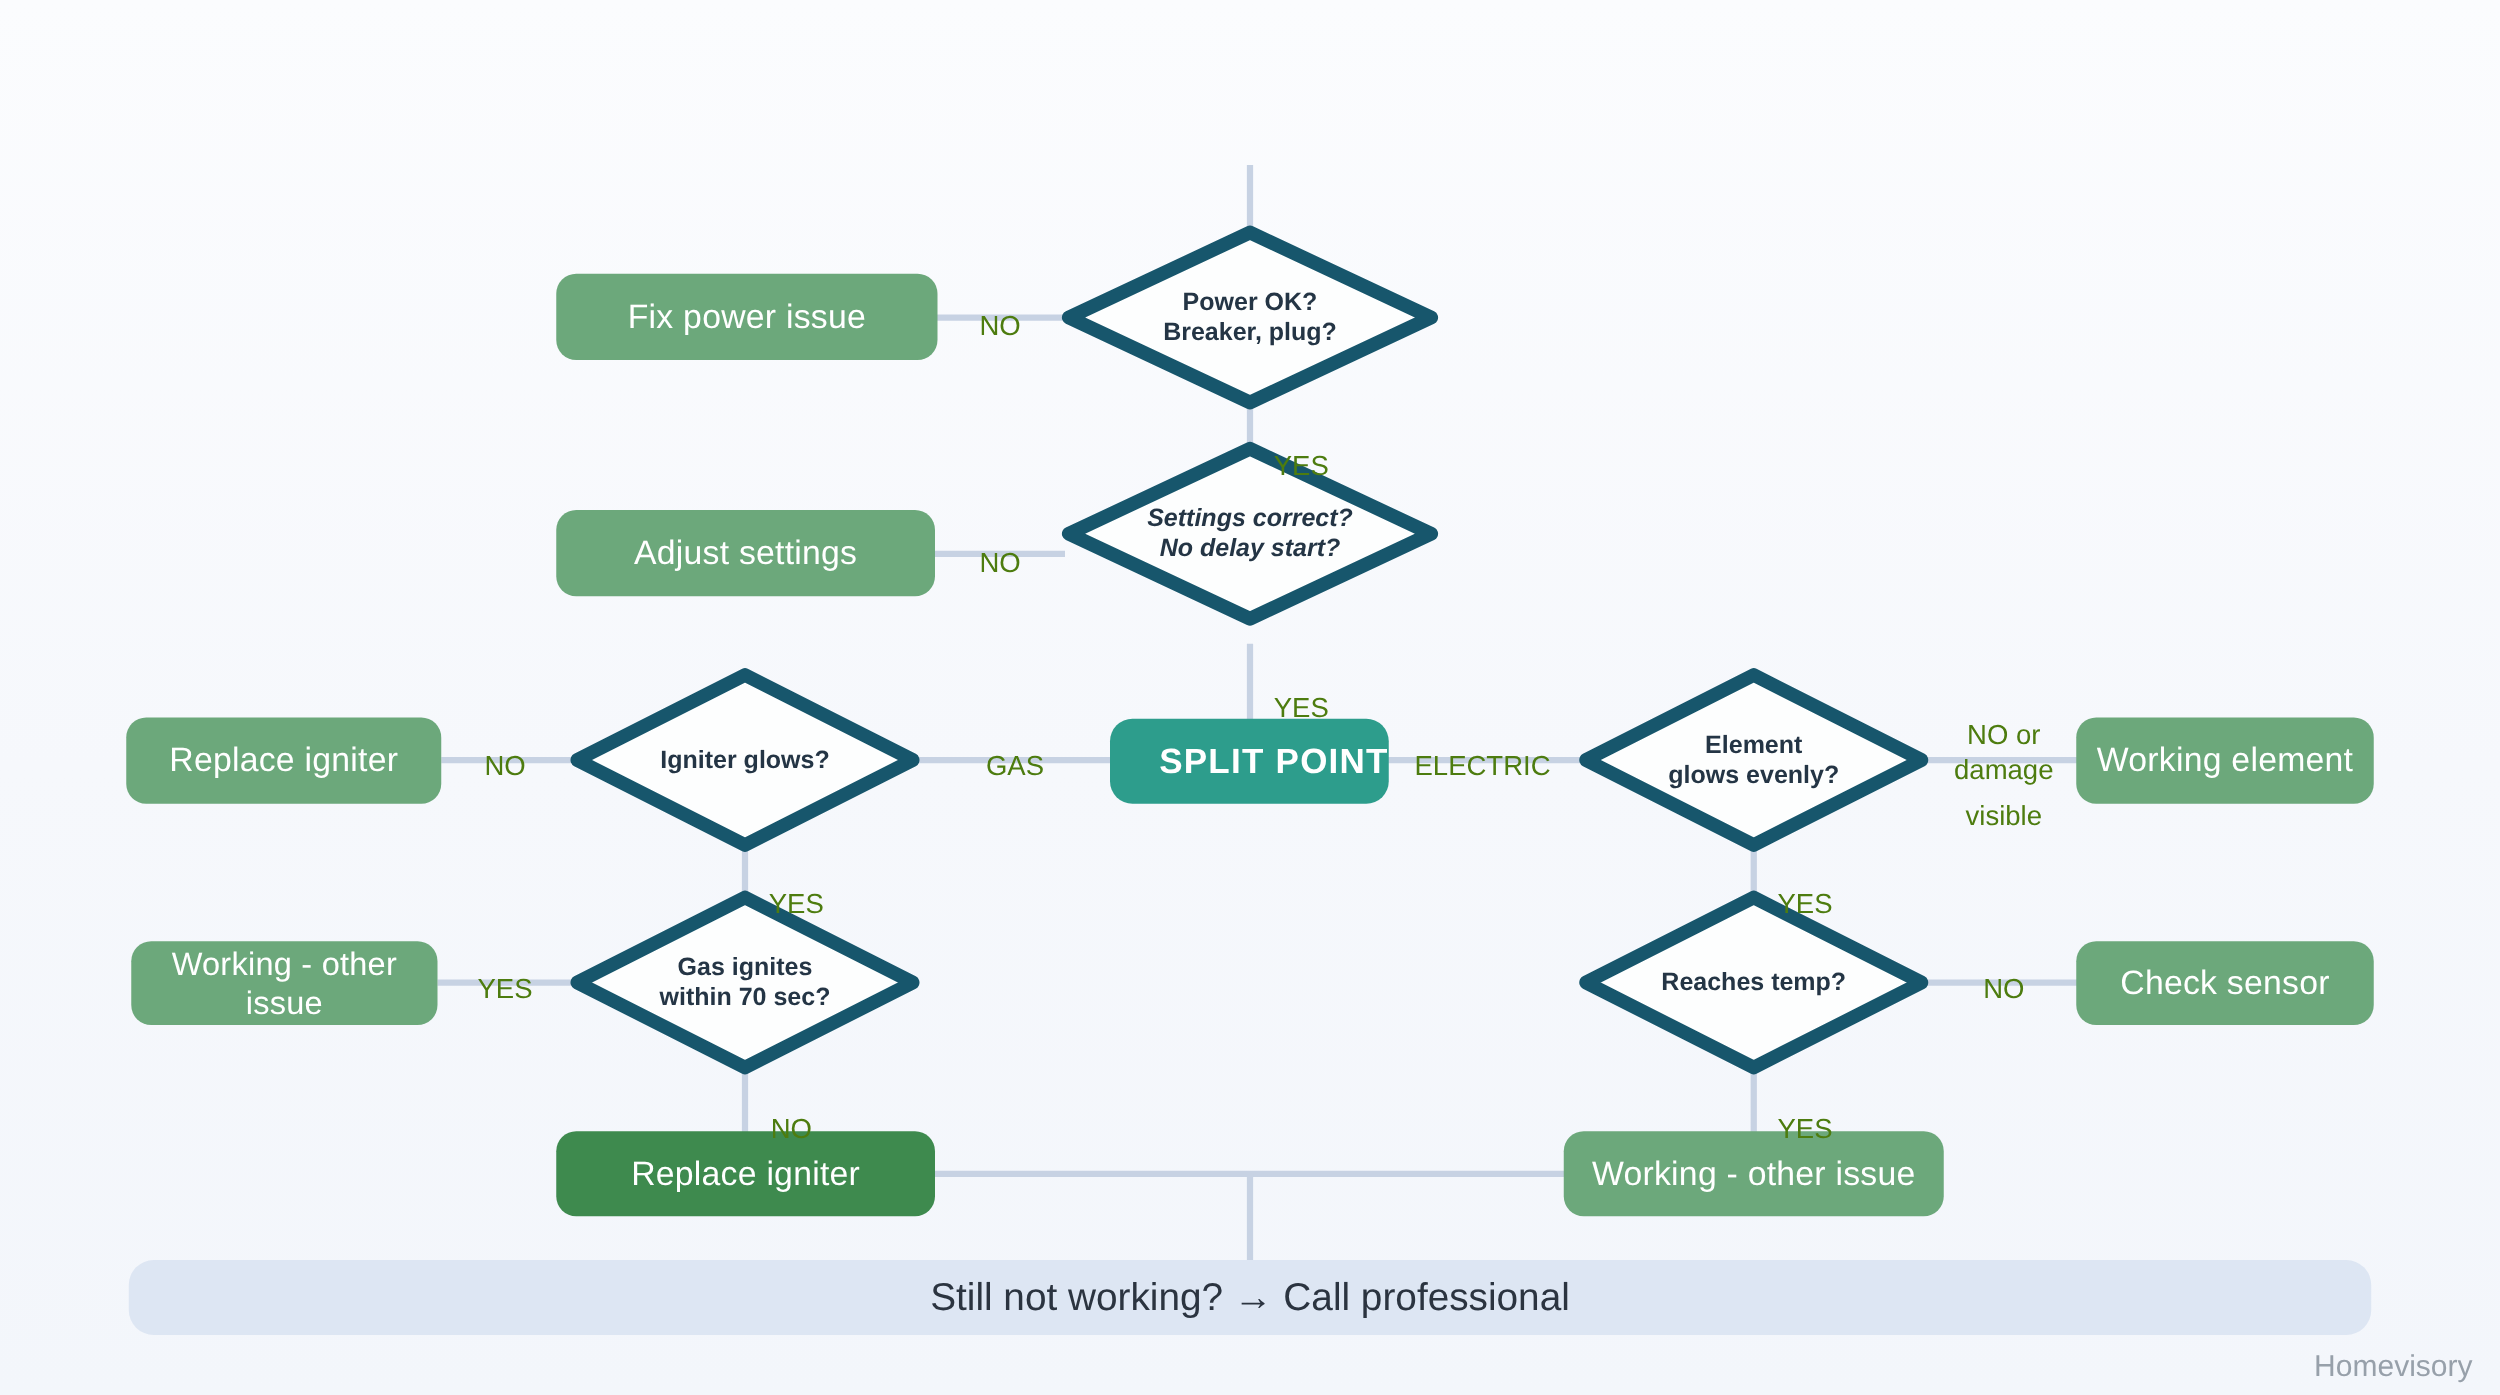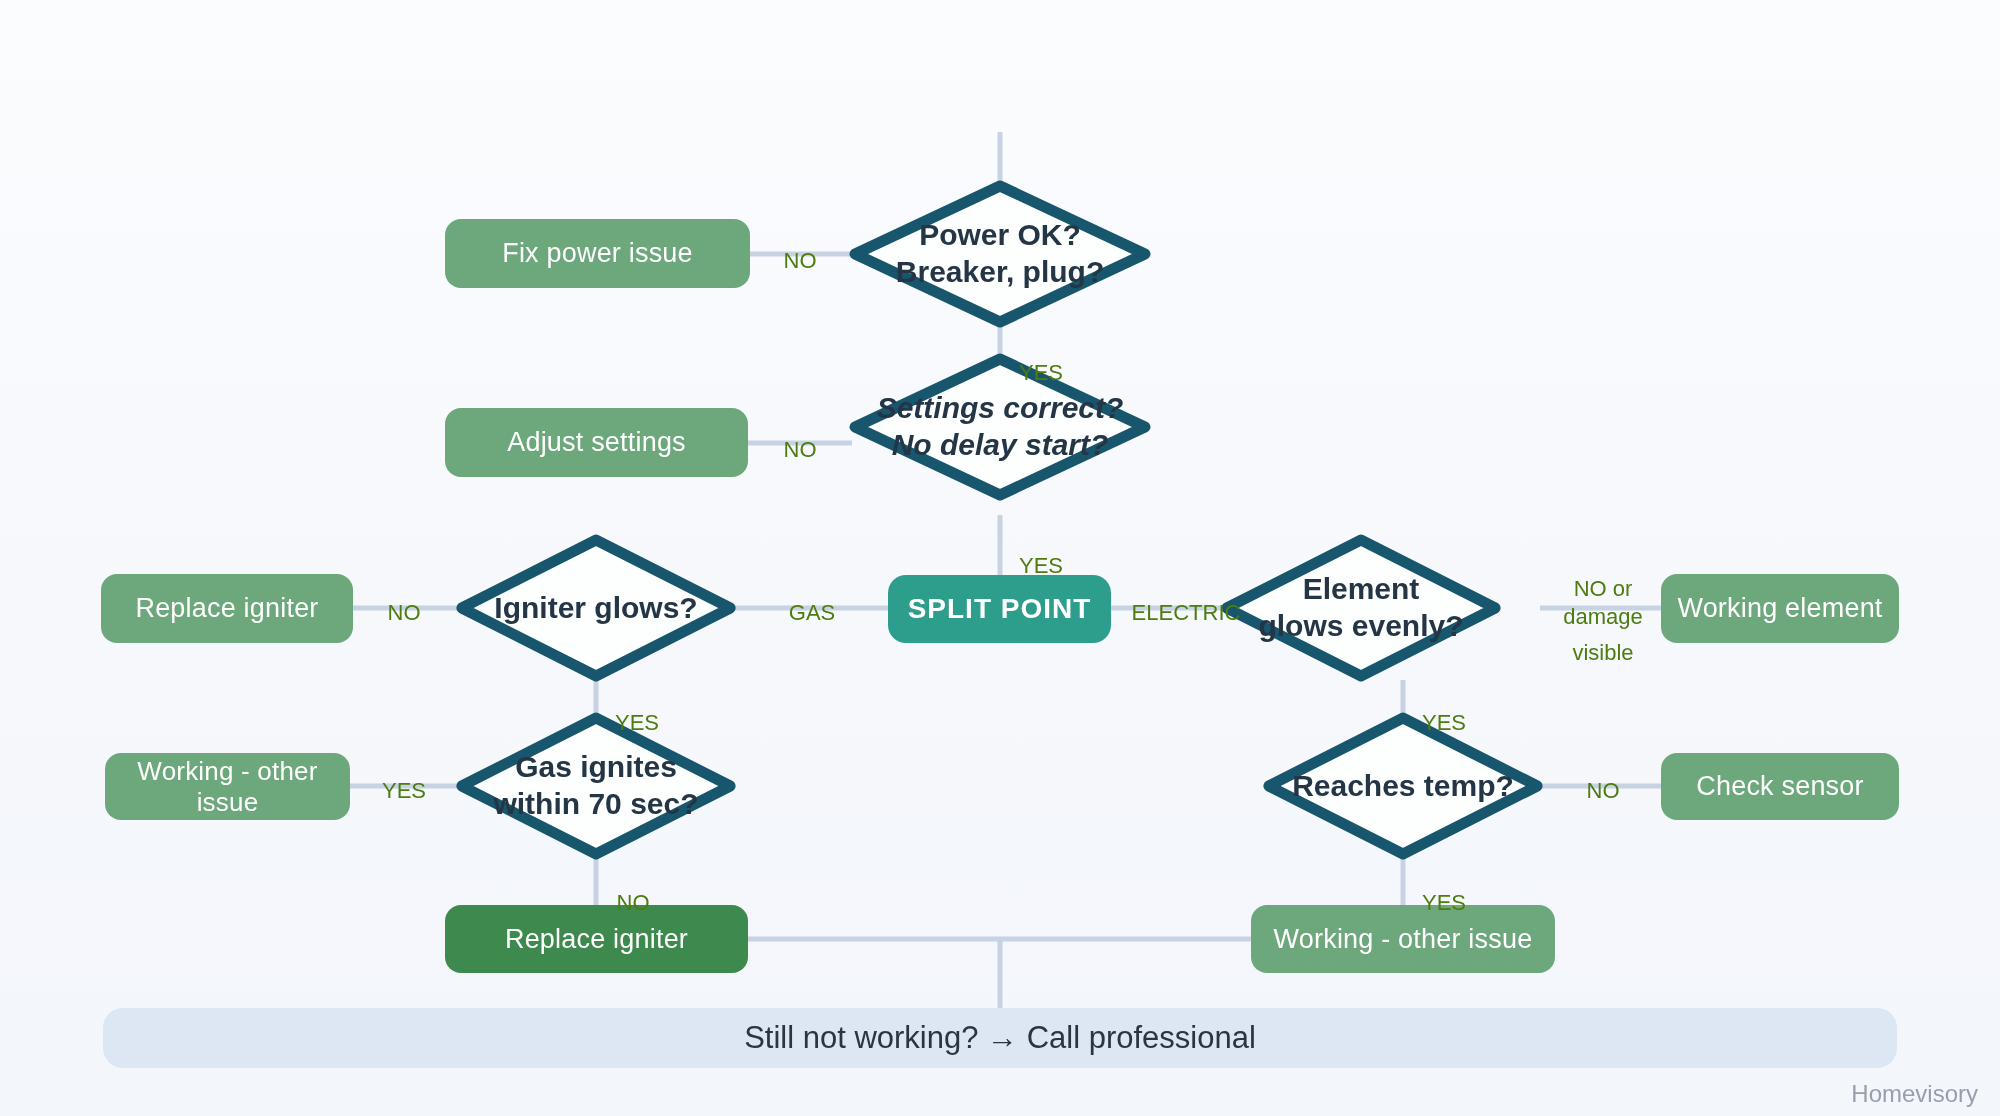--- a/index.html
+++ b/index.html
@@ -12,28 +12,28 @@
   #wires{position:absolute;left:0;top:0;}
   .node{
     position:absolute;display:flex;align-items:center;justify-content:center;
     color:#ffffff;text-align:center;border-radius:16px;
     font-size:27px;font-weight:500;letter-spacing:.2px;
   }
   .node.green{background:#6ca87b;}
   .node.darkgreen{background:#3e8a4e;}
   .node.teal{background:#359e8c;}
   .title-node{border-radius:20px;font-size:33px;font-weight:600;}
-  .split-node{border-radius:18px;font-size:28px;font-weight:700;letter-spacing:1px;}
+  .split-node{border-radius:18px;font-size:28px;font-weight:700;letter-spacing:1px;justify-content:flex-end;}
   .diamond{position:absolute;}
   .diamond svg{position:absolute;left:0;top:0;width:100%;height:100%;}
   .dlabel{
     position:absolute;left:0;top:0;right:0;bottom:0;
     display:flex;align-items:center;justify-content:center;
     text-align:center;white-space:pre-line;
-    color:#243545;font-size:30px;line-height:1.22;font-weight:600;
+    color:#243545;font-size:20px;line-height:1.22;font-weight:600;
   }
   .elabel{
     position:absolute;transform:translate(-50%,-50%);
     color:#4d7c0f;font-size:22px;font-weight:400;
     white-space:pre-line;text-align:center;line-height:1.25;margin-top:24px;
   }
   .footer-bar{
     position:absolute;left:103px;top:1008px;width:1794px;height:60px;
     background:#dde6f3;border-radius:20px;
     display:flex;align-items:center;justify-content:center;
@@ -88,21 +88,21 @@
 No delay start?</div>
   </div>
 
   <div class="diamond" style="left:455px;top:533px;width:282px;height:150px;">
     <svg viewBox="0 0 300 150" preserveAspectRatio="none">
       <polygon points="150,7 293,75 150,143 7,75" fill="#fdfefe" stroke="#17566c" stroke-width="11" stroke-linejoin="round"></polygon>
     </svg>
     <div class="dlabel">Igniter glows?</div>
   </div>
 
-  <div class="diamond" style="left:1220px;top:533px;width:282px;height:150px;">
+  <div class="diamond" style="left:1262px;top:533px;width:282px;height:150px;">
     <svg viewBox="0 0 300 150" preserveAspectRatio="none">
       <polygon points="150,7 293,75 150,143 7,75" fill="#fdfefe" stroke="#17566c" stroke-width="11" stroke-linejoin="round"></polygon>
     </svg>
     <div class="dlabel">Element
 glows evenly?</div>
   </div>
 
   <div class="diamond" style="left:455px;top:711px;width:282px;height:150px;">
     <svg viewBox="0 0 300 150" preserveAspectRatio="none">
       <polygon points="150,7 293,75 150,143 7,75" fill="#fdfefe" stroke="#17566c" stroke-width="11" stroke-linejoin="round"></polygon>

